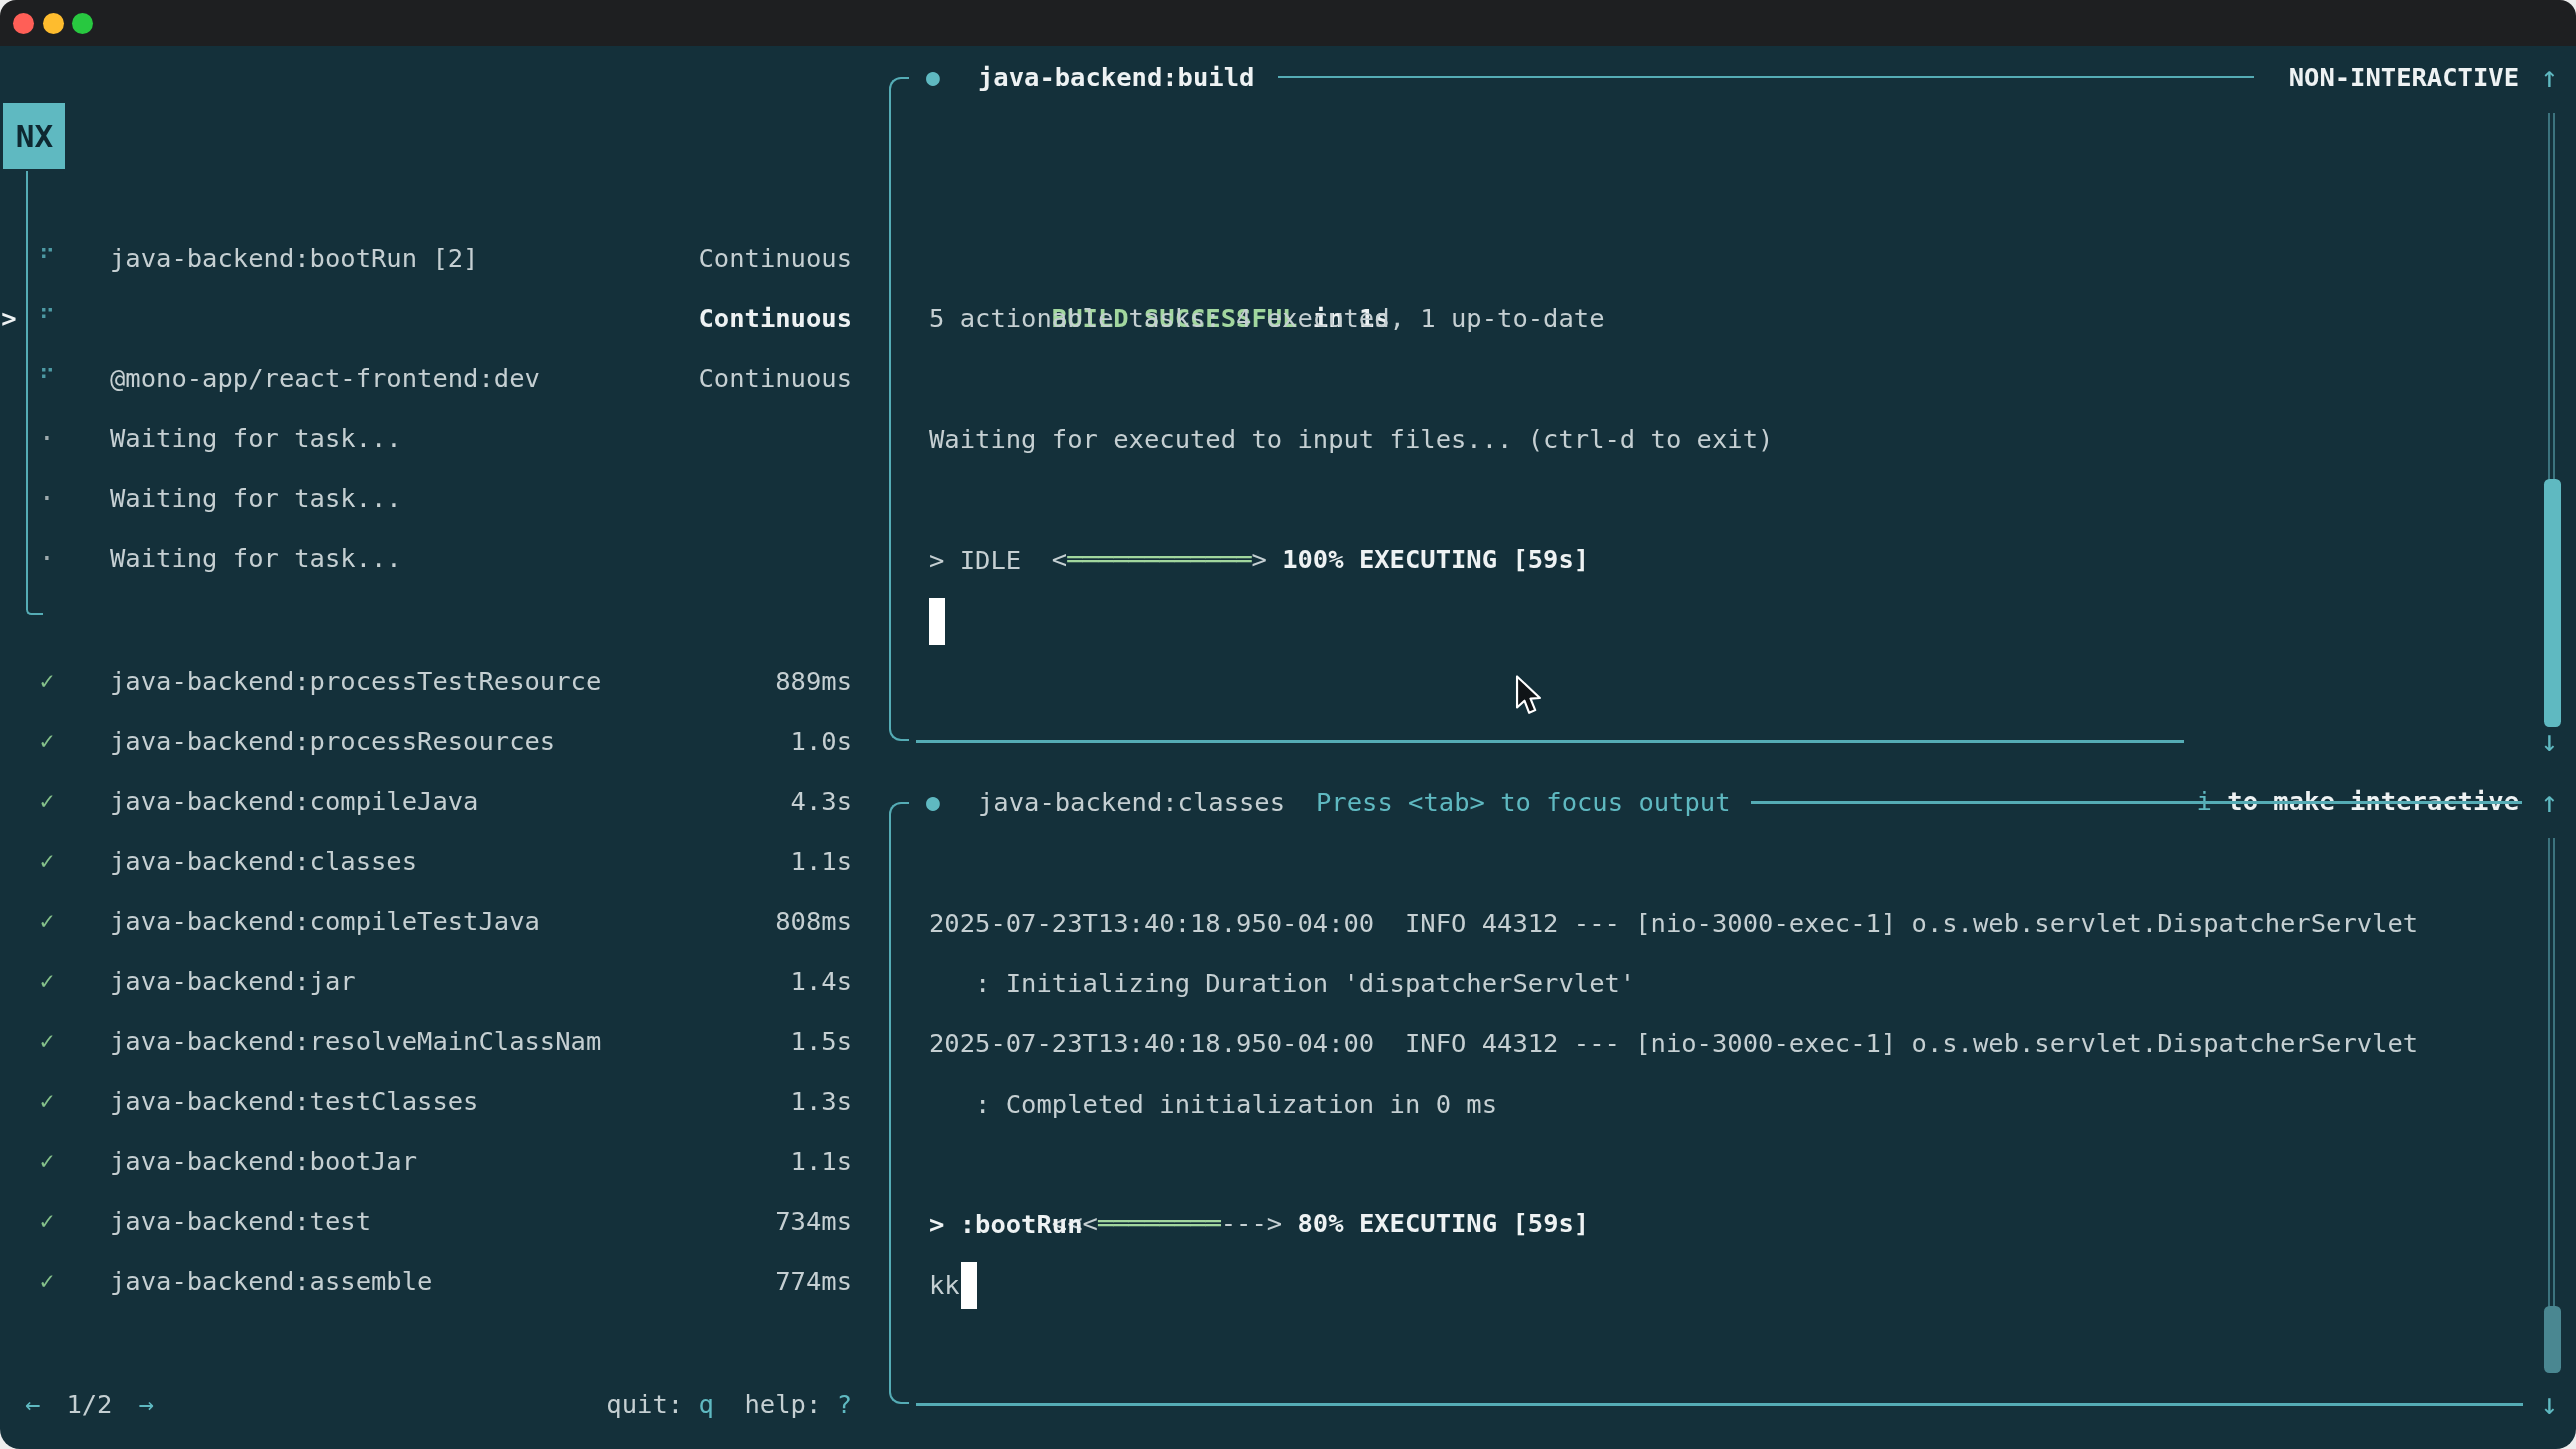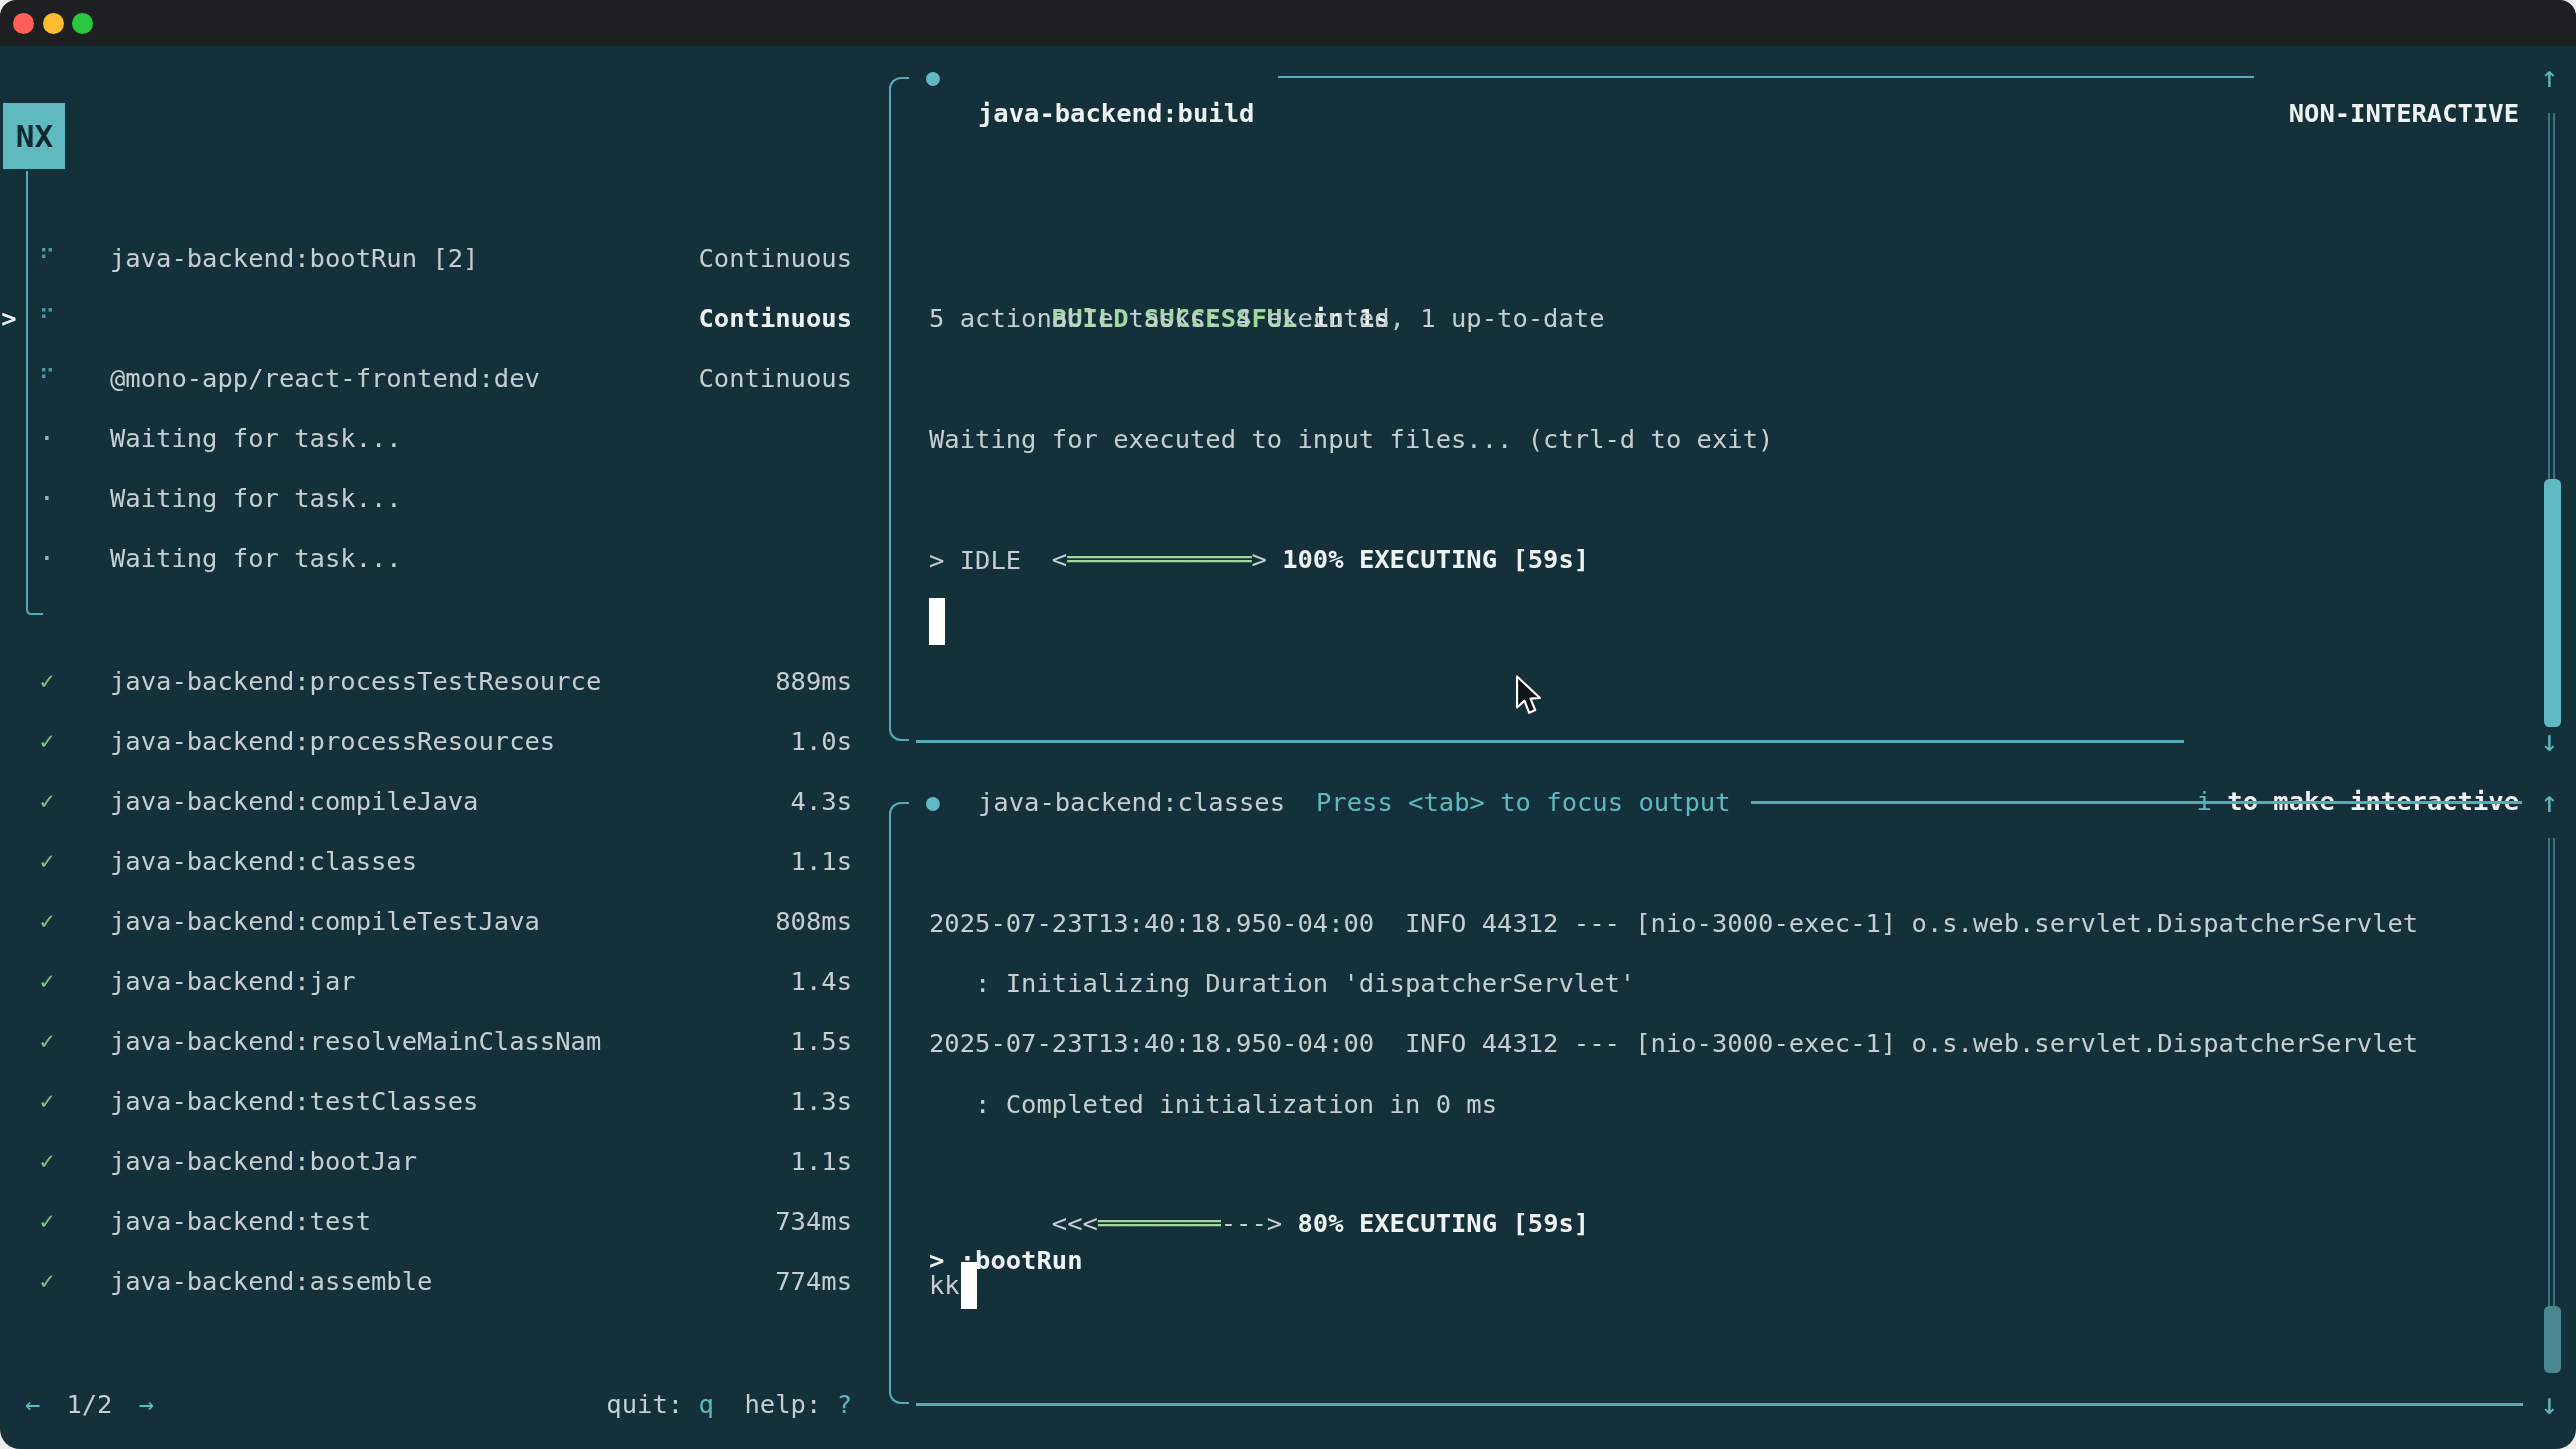--- a/index.html
+++ b/index.html
@@ -20,21 +20,21 @@
     font-family:"DejaVu Sans Mono","DejaVu Sans",monospace;}
   .window{position:absolute;inset:0;border-radius:16px 16px 20px 20px;overflow:hidden;}
   .titlebar{position:absolute;left:0;top:0;right:0;height:46px;background:var(--titlebar);}
   .light{position:absolute;top:12.7px;width:21px;height:21px;border-radius:50%;}
   .light.red{left:13.4px;background:#ff5f57;}
   .light.yellow{left:43px;background:#febc2e;}
   .light.green{left:72px;background:#28c840;}
   .screen{position:absolute;left:0;top:46px;right:0;bottom:0;background:var(--bg);}
 
   .line{position:absolute;height:60px;line-height:60px;font-size:25.5px;color:var(--gray);white-space:pre;}
-  .b{font-weight:bold;color:var(--white);margin-top:36px;}
+  .b{font-weight:bold;color:var(--white);}
   .tealtx{color:var(--teal-bright);}
   .greentx{color:var(--green);font-weight:bold;}
 
   
   .sidebar{position:absolute;left:0;top:0;width:872px;height:100%;}
   .nx-badge{position:absolute;left:3.4px;top:57px;width:62px;height:66px;background:var(--teal-bright);
     color:#0e2831;font-weight:bold;font-size:31px;text-align:center;line-height:66px;}
   .side-header{position:absolute;left:0;top:62px;width:872px;height:60px;display:flex;
     line-height:60px;font-size:25.5px;padding-left:110px;padding-right:20px;}
   .side-header .t{font-weight:bold;color:var(--white);flex:1;}

